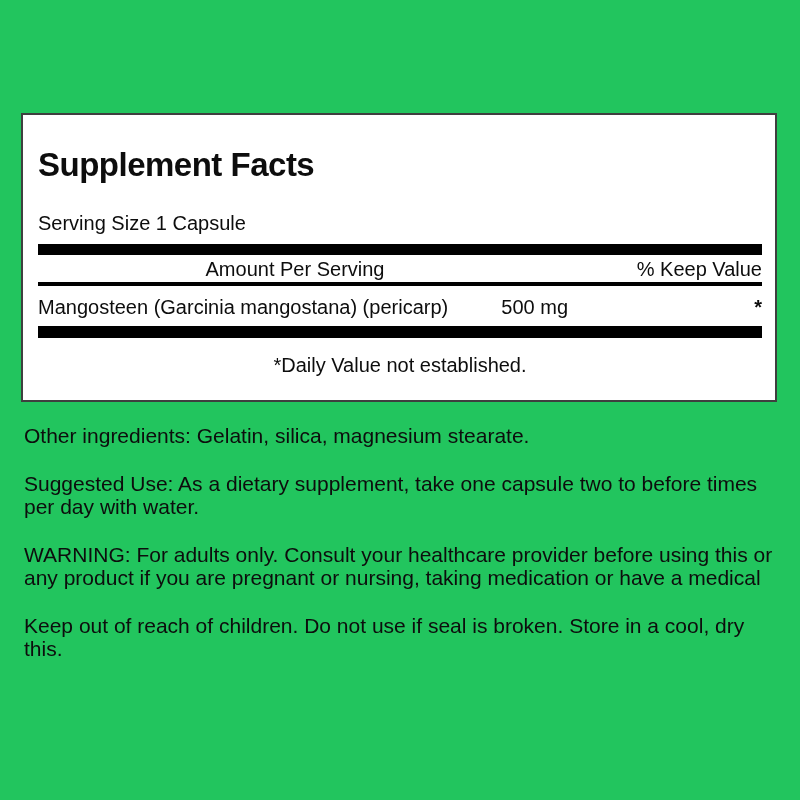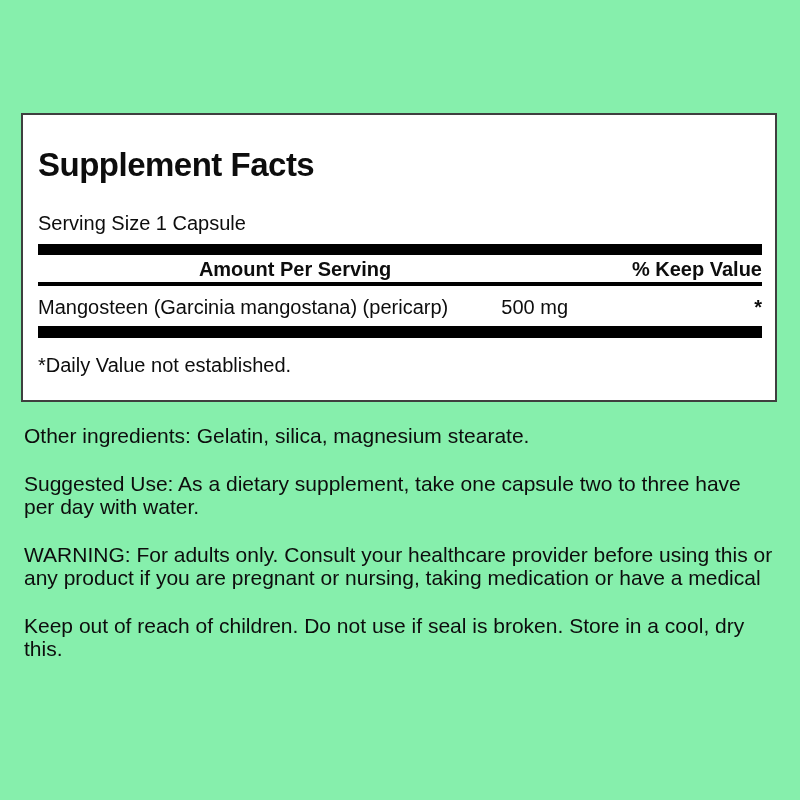--- a/index.html
+++ b/index.html
@@ -3,21 +3,21 @@
 <meta charset="utf-8">
 <style>
   * { margin: 0; padding: 0; box-sizing: border-box; }
   html, body {
     width: 800px; height: 800px;
     background: #ffffff;
     font-family: "Liberation Sans", sans-serif;
     color: #0d0d0d;
     overflow: hidden;
   }
-  .page { position: relative; width: 800px; height: 800px; background: #86efac; }
+  .page { position: relative; width: 800px; height: 800px; background: #22c55e; }
 
   
   .panel {
     position: absolute;
     left: 21px; top: 113px;
     width: 756px; height: 289px;
     border: 2px solid #3f3f3f;
     background: #ffffff;
     padding: 0 13px 0 15px;
   }
@@ -37,21 +37,21 @@
   }
   .bar { background: #000000; width: 100%; }
   .bar-thick-1 { height: 11px; margin-top: 9px; }
   .bar-thin   { height: 4px; }
   .bar-thick-2 { height: 12px; }
 
   .header-row {
     display: flex;
     align-items: center;
     padding: 3px 0 2px 0;
-    font-weight: bold;
+    font-weight: normal;
     font-size: 20px;
     line-height: 22px;
     gap: 8px;
   }
   .header-col-amount { width: 71%; text-align: center; white-space: nowrap; }
   .header-col-dv { flex: 1; text-align: right; white-space: nowrap; }
 
   .data-row {
     display: flex;
     align-items: baseline;
@@ -61,20 +61,21 @@
   }
   .cell-name { width: 64%; white-space: nowrap; }
   .cell-amount { flex: 1; white-space: nowrap; }
   .cell-dv { text-align: right; white-space: nowrap; font-weight: bold; }
 
   .footnote {
     margin-top: 15px;
     font-size: 20px;
     line-height: 24px;
     white-space: nowrap;
+    text-align: center;
   }
 
   
   .body-text {
     position: absolute;
     left: 24px; top: 424px;
     width: 760px;
     font-size: 21px;
     line-height: 23.5px;
   }
@@ -111,21 +112,21 @@
     <div class="footnote">*Daily Value not established.</div>
   </div>
 
   <div class="body-text">
 
     <p>
       <span class="line">Other ingredients: Gelatin, silica, magnesium stearate.</span>
     </p>
 
     <p>
-      <span class="line"><span class="bold-lead">Suggested Use:</span><span> As a dietary supplement, take one capsule two to three have</span></span>
+      <span class="line"><span class="bold-lead">Suggested Use:</span><span> As a dietary supplement, take one capsule two to before times</span></span>
       <span class="line">per day with water.</span>
     </p>
 
     <p>
       <span class="line"><span class="bold-lead">WARNING:</span><span> For adults only. Consult your healthcare provider before using this or</span></span>
       <span class="line">any product if you are pregnant or nursing, taking medication or have a medical</span>
     </p>
 
     <p>
       <span class="line">Keep out of reach of children. Do not use if seal is broken. Store in a cool, dry</span>

